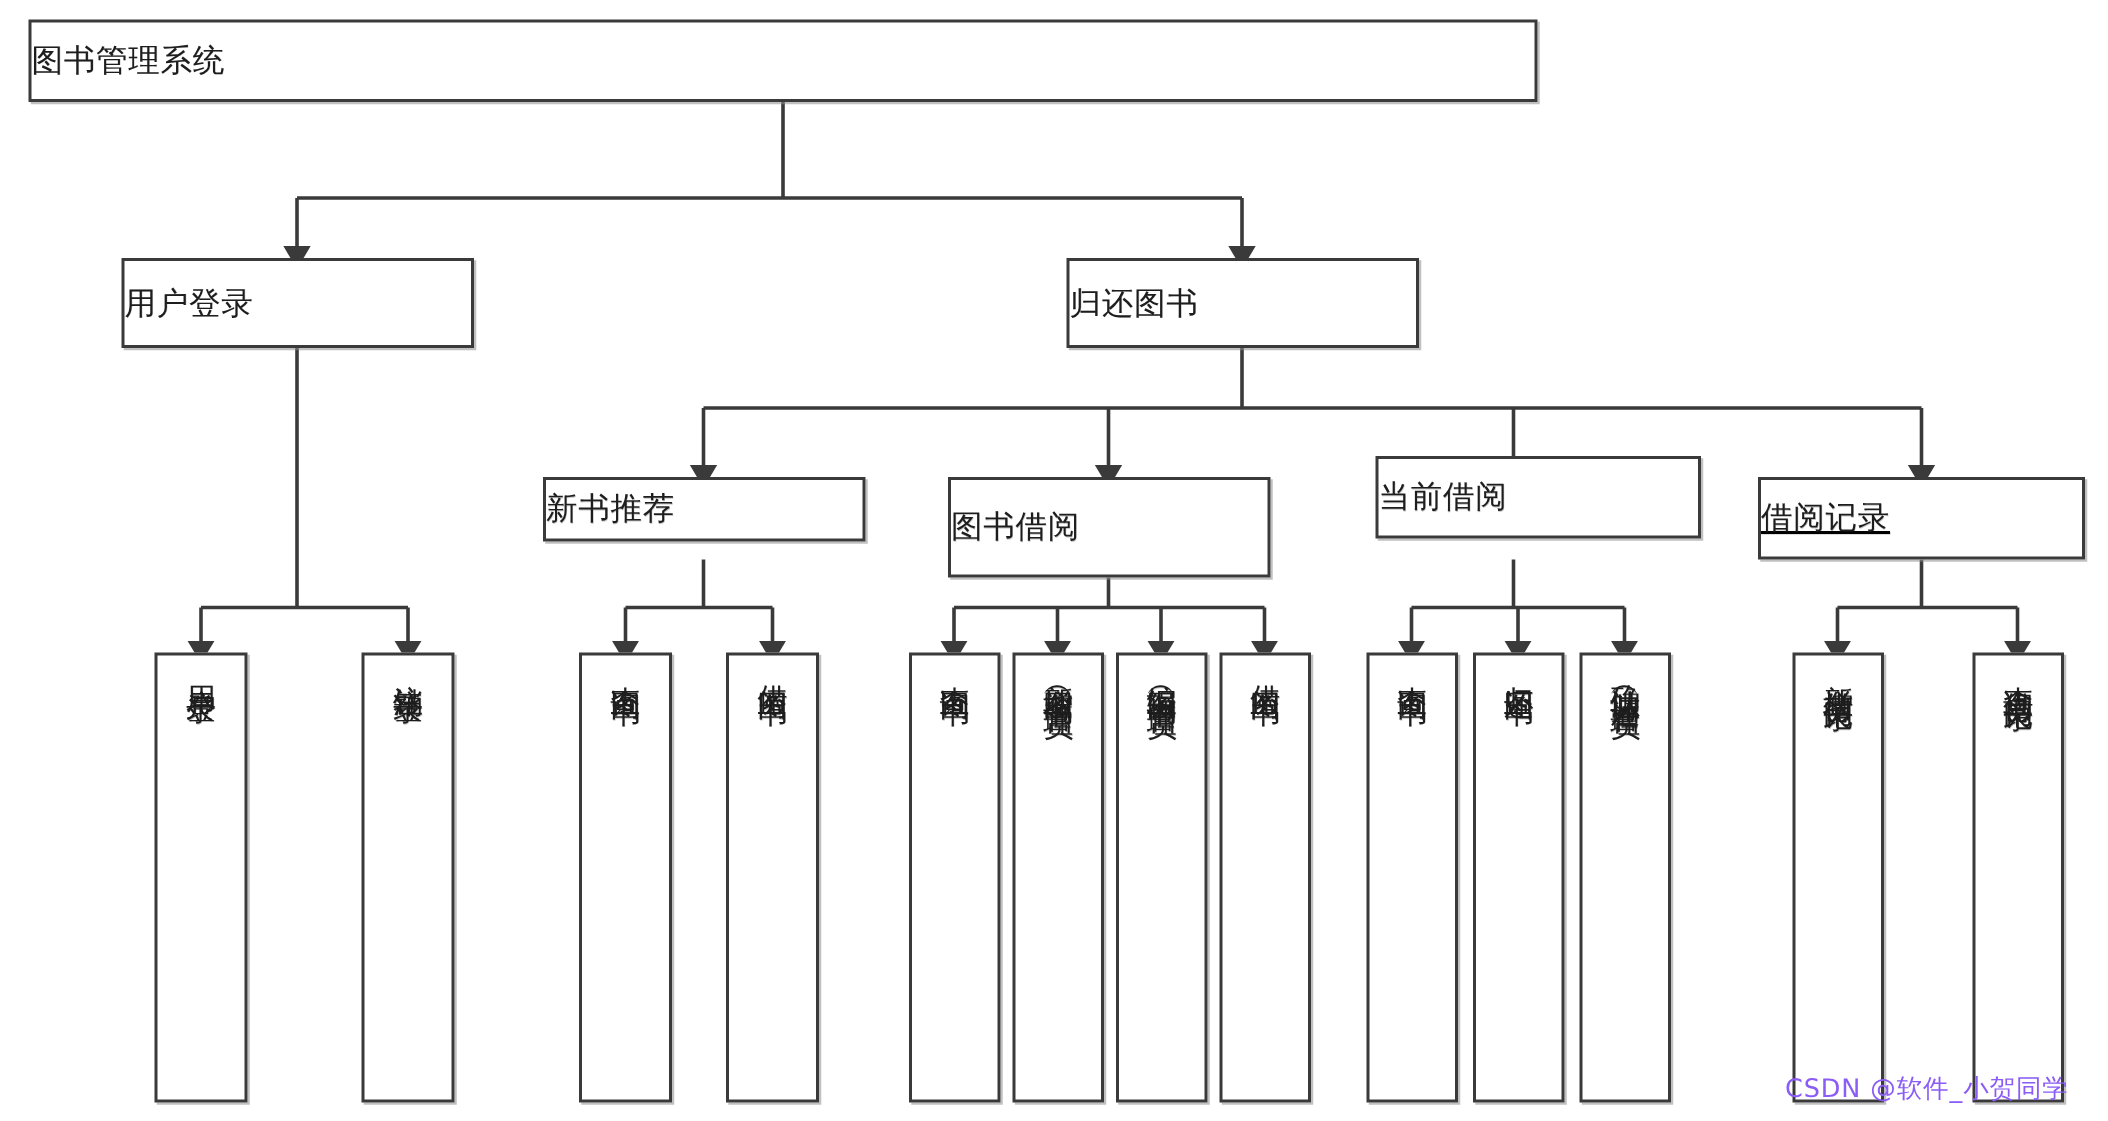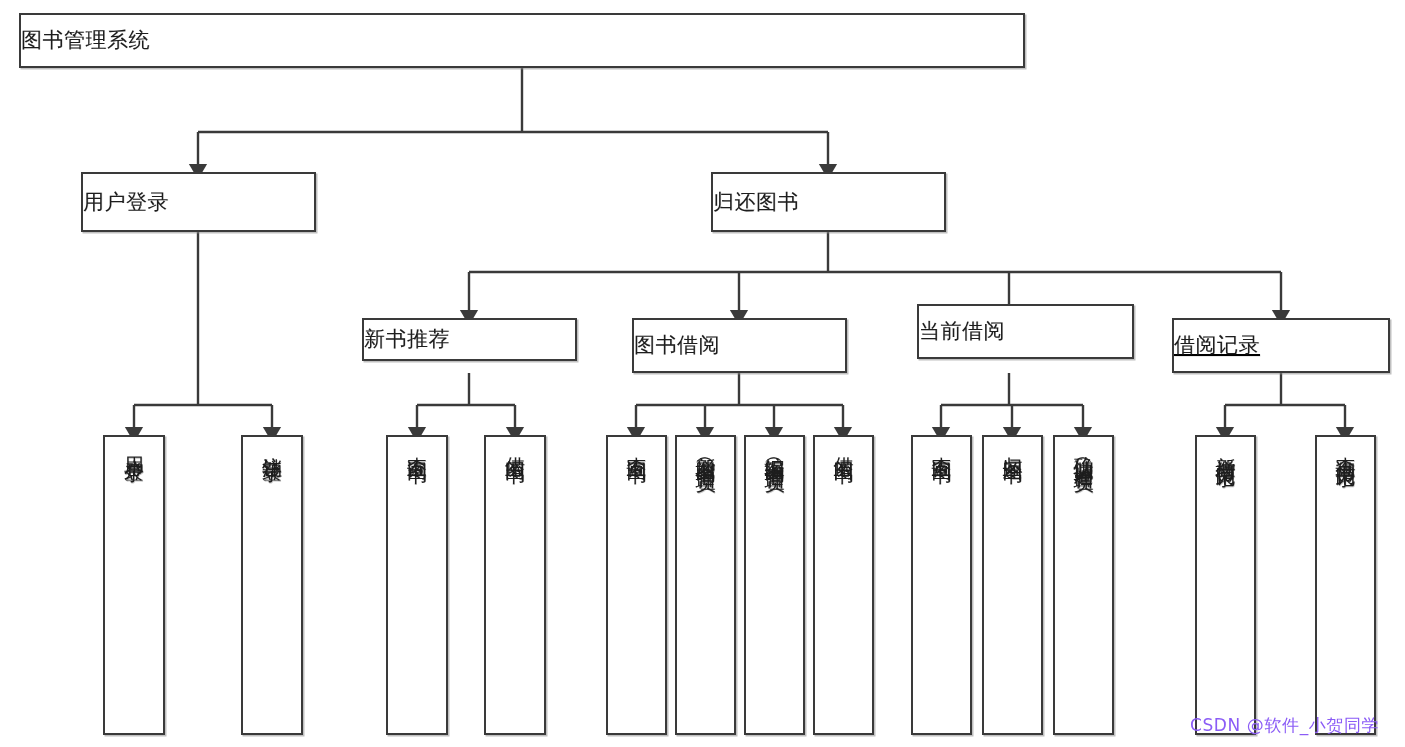--- a/index.html
+++ b/index.html
@@ -123,21 +123,21 @@
       </div>
       <div class="node-box" style="left: 81px; top: 172px; width: 235px; height: 60px;">
         <span class="node-label-h">用户登录</span>
       </div>
       <div class="node-box" style="left: 711px; top: 172px; width: 235px; height: 60px;">
         <span class="node-label-h">归还图书</span>
       </div>
       <div class="node-box" style="left: 362px; top: 318px; width: 215px; height: 43px;">
         <span class="node-label-h">新书推荐</span>
       </div>
-      <div class="node-box" style="left: 632px; top: 318px; width: 215px; height: 55px;">
+      <div class="node-box" style="left: 632px; top: 318px; width: 215px; height: 67px;">
         <span class="node-label-h">图书借阅</span>
       </div>
       <div class="node-box" style="left: 901px; top: 304px; width: 217px; height: 55px; margin-left: 16px;">
         <span class="node-label-h">当前借阅</span>
       </div>
       <div class="node-box" style="left: 1172px; top: 318px; width: 218px; height: 55px; text-decoration: underline;">
         <span class="node-label-h">借阅记录</span>
       </div>
       <div class="node-box leaf" style="left: 103px; top: 435px; width: 62px; height: 300px;">
         <span class="node-label-v">用户登录</span>

